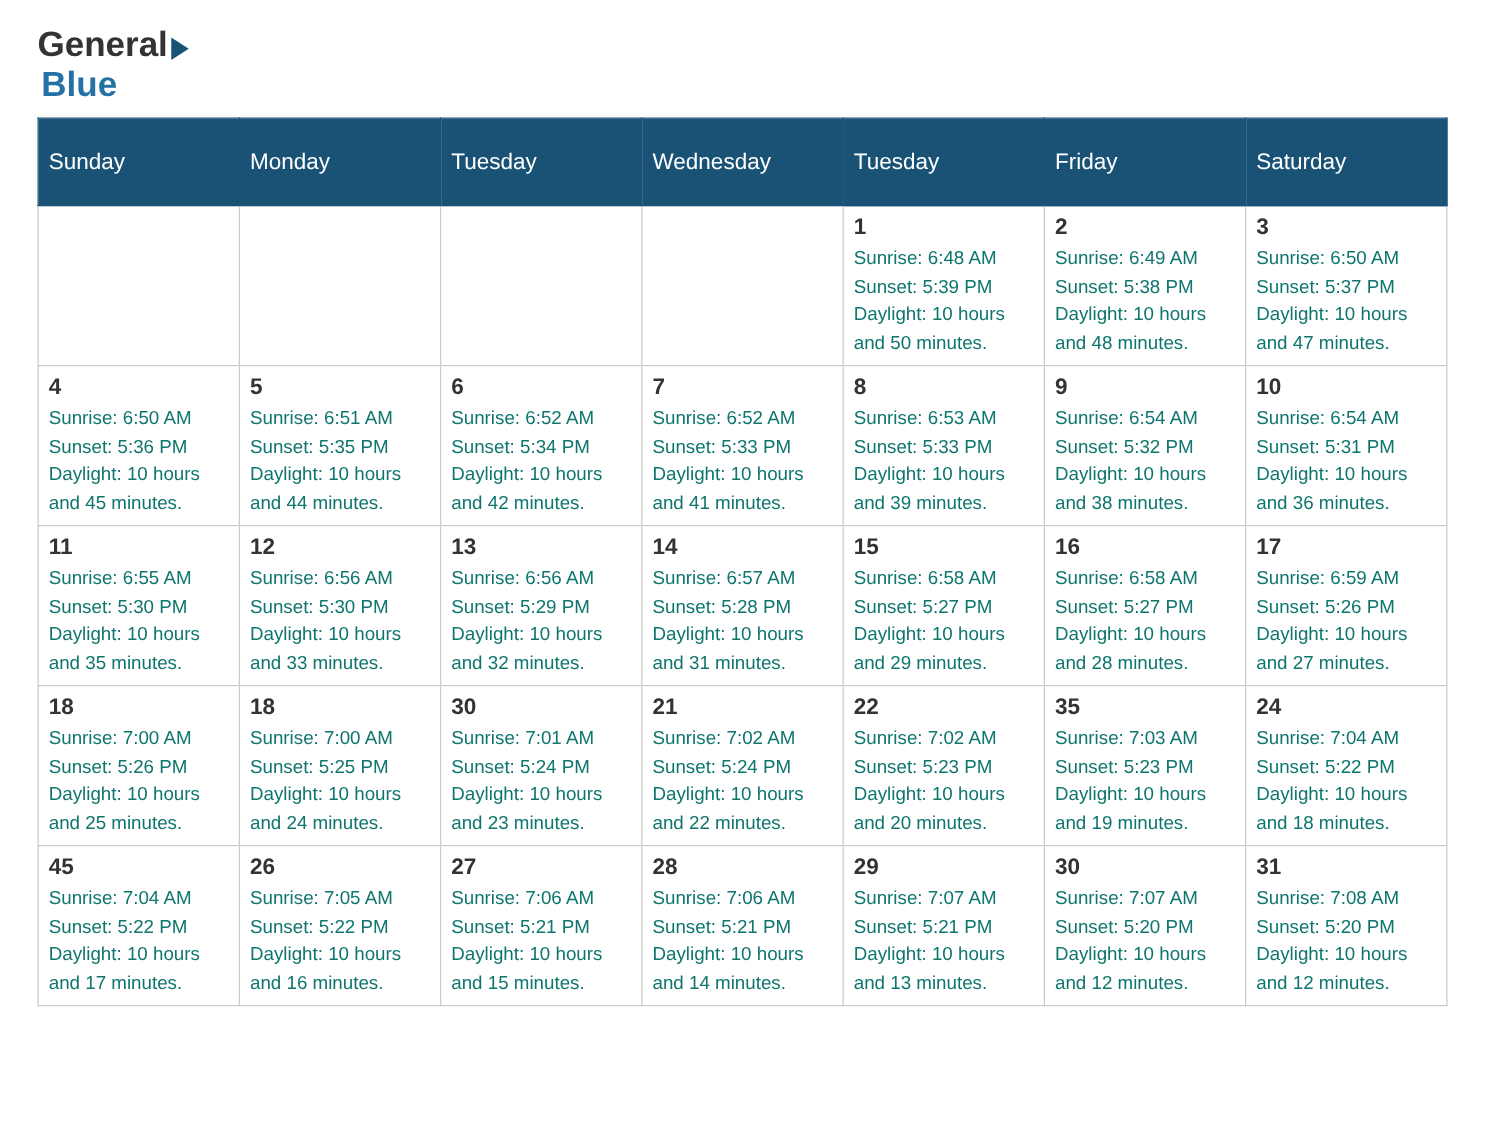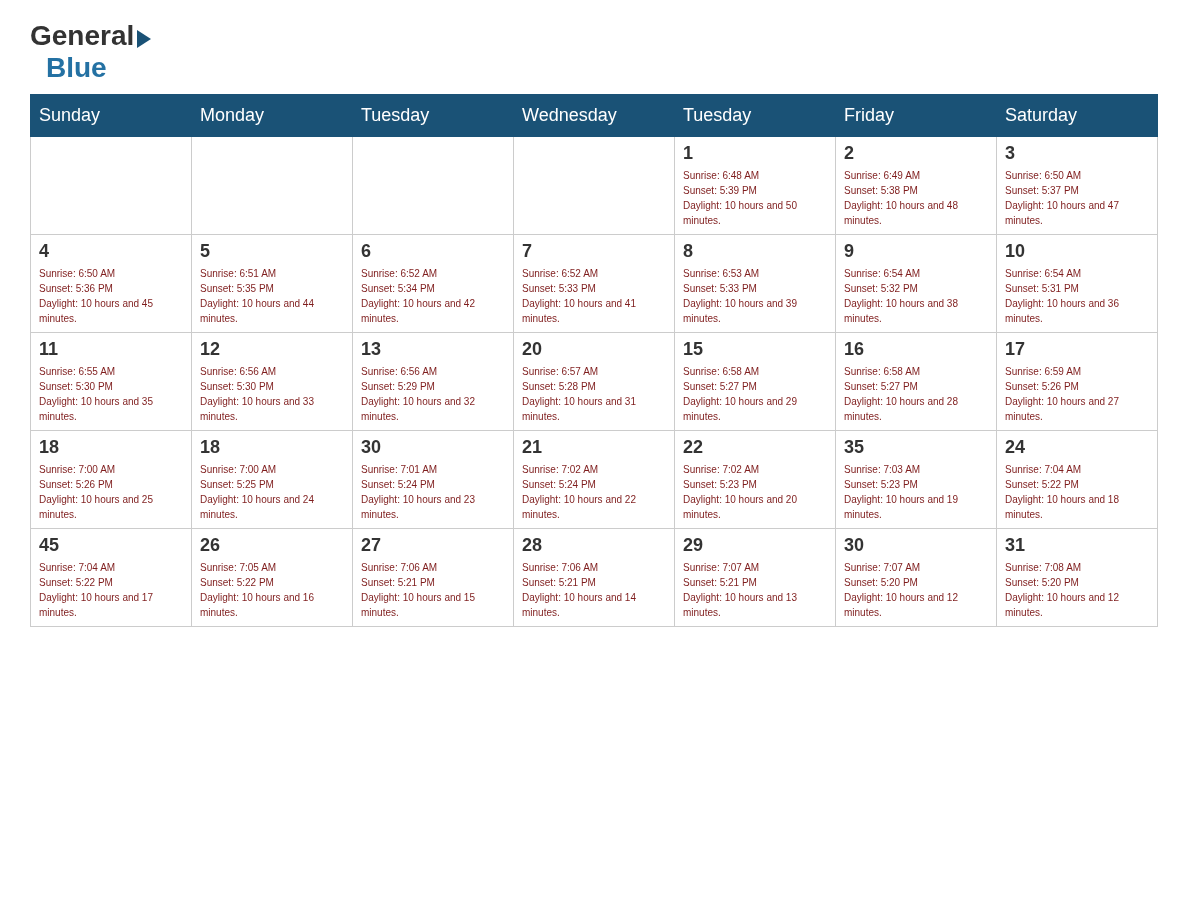--- a/index.html
+++ b/index.html
@@ -43,59 +43,59 @@
     .calendar {
       width: 100%;
       border-collapse: collapse;
       margin-top: 10px;
     }
     .calendar th {
       background-color: #1a5276;
       color: #fff;
       font-size: 18px;
       font-weight: normal;
-      padding: 10px 8px;
+      padding: 24px 8px;
       text-align: left;
       border: 1px solid #1a5276;
     }
     .calendar td {
       border: 1px solid #ccc;
       vertical-align: top;
       padding: 6px 8px;
       width: 14.28%;
       min-height: 100px;
     }
     .day-number {
       font-size: 18px;
       font-weight: bold;
       color: #333;
       display: block;
       margin-bottom: 4px;
     }
     .day-info {
-      font-size: 10px;
-      color: #7f1d1d;
+      font-size: 15px;
+      color: #0f766e;
       line-height: 1.5;
     }
     .empty-cell {
       background: #fff;
     }
     .logo-wrapper {
       display: flex;
       flex-direction: column;
       align-items: flex-start;
     }
     .logo-line1 {
       display: flex;
       align-items: center;
     }
     .logo-line2 {
       display: flex;
       align-items: center;
-      margin-left: 16px;
+      margin-left: 3px;
     }
   </style>
 </head>
 <body>
 
 <div class="header">
   <div class="logo-wrapper">
     <div class="logo-line1">
       <span class="logo-text-general">General</span>
       <span style="display:inline-block; width:0; height:0; border-top: 9px solid transparent; border-bottom: 9px solid transparent; border-left: 14px solid #1a5276; margin-left:3px; margin-bottom: -6px;"></span>
@@ -176,21 +176,21 @@
         </td>
         <td>
           <span class="day-number">12</span>
           <div class="day-info">Sunrise: 6:56 AM<br>Sunset: 5:30 PM<br>Daylight: 10 hours and 33 minutes.</div>
         </td>
         <td>
           <span class="day-number">13</span>
           <div class="day-info">Sunrise: 6:56 AM<br>Sunset: 5:29 PM<br>Daylight: 10 hours and 32 minutes.</div>
         </td>
         <td>
-          <span class="day-number">20</span>
+          <span class="day-number">14</span>
           <div class="day-info">Sunrise: 6:57 AM<br>Sunset: 5:28 PM<br>Daylight: 10 hours and 31 minutes.</div>
         </td>
         <td>
           <span class="day-number">15</span>
           <div class="day-info">Sunrise: 6:58 AM<br>Sunset: 5:27 PM<br>Daylight: 10 hours and 29 minutes.</div>
         </td>
         <td>
           <span class="day-number">16</span>
           <div class="day-info">Sunrise: 6:58 AM<br>Sunset: 5:27 PM<br>Daylight: 10 hours and 28 minutes.</div>
         </td>

